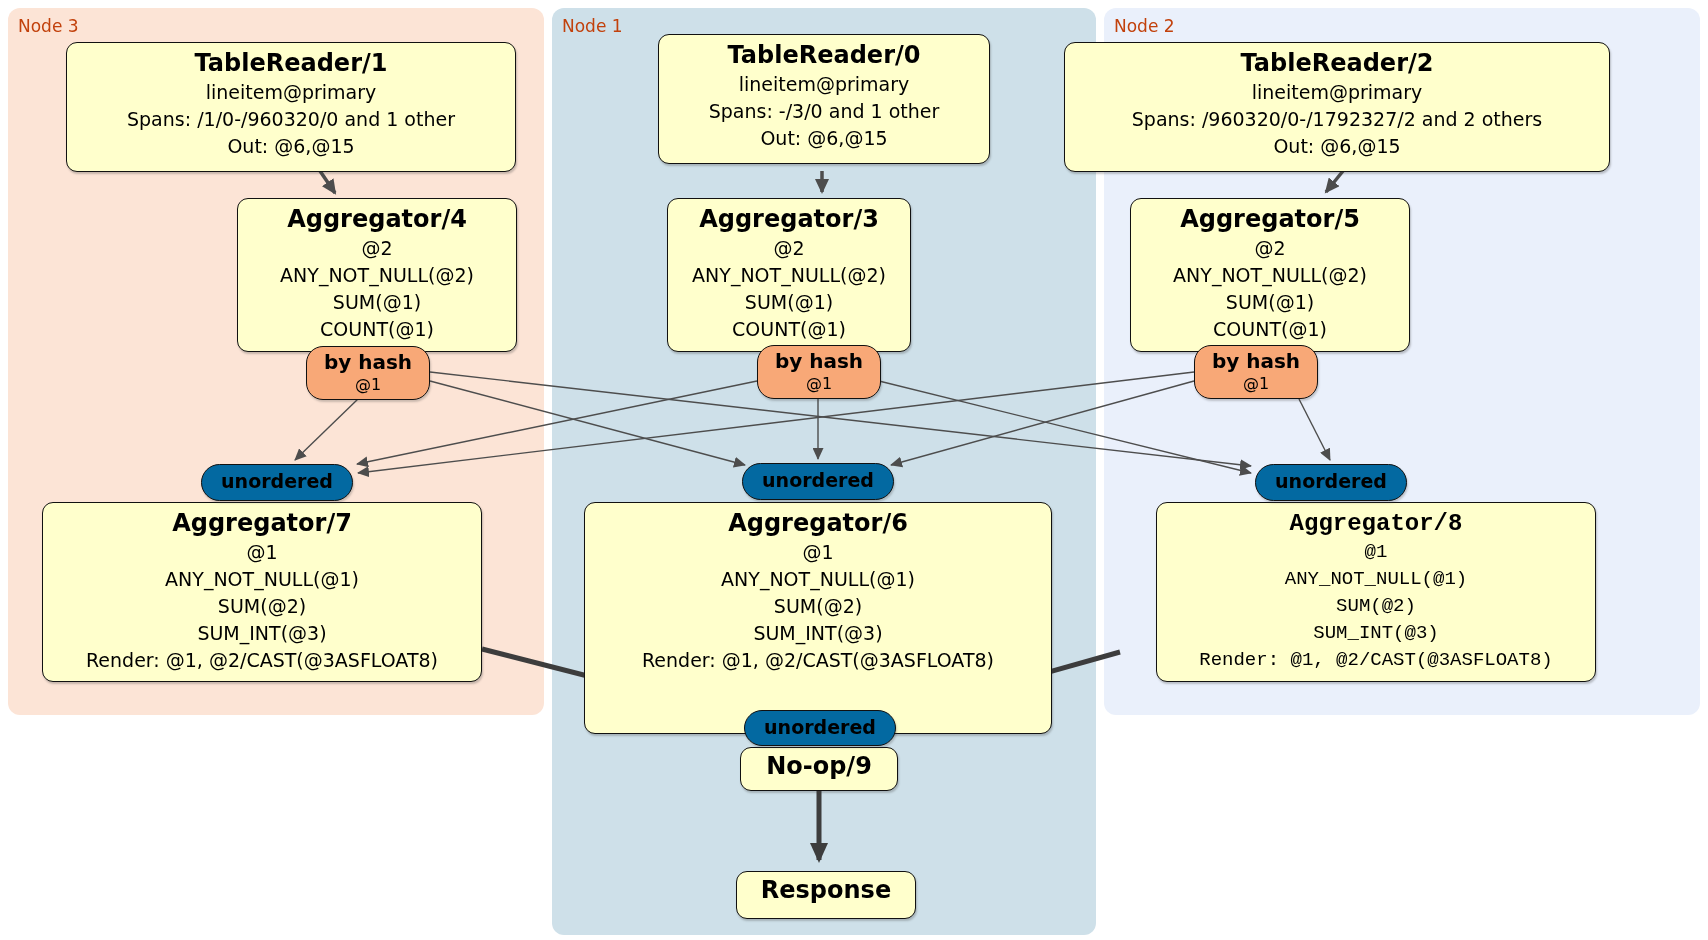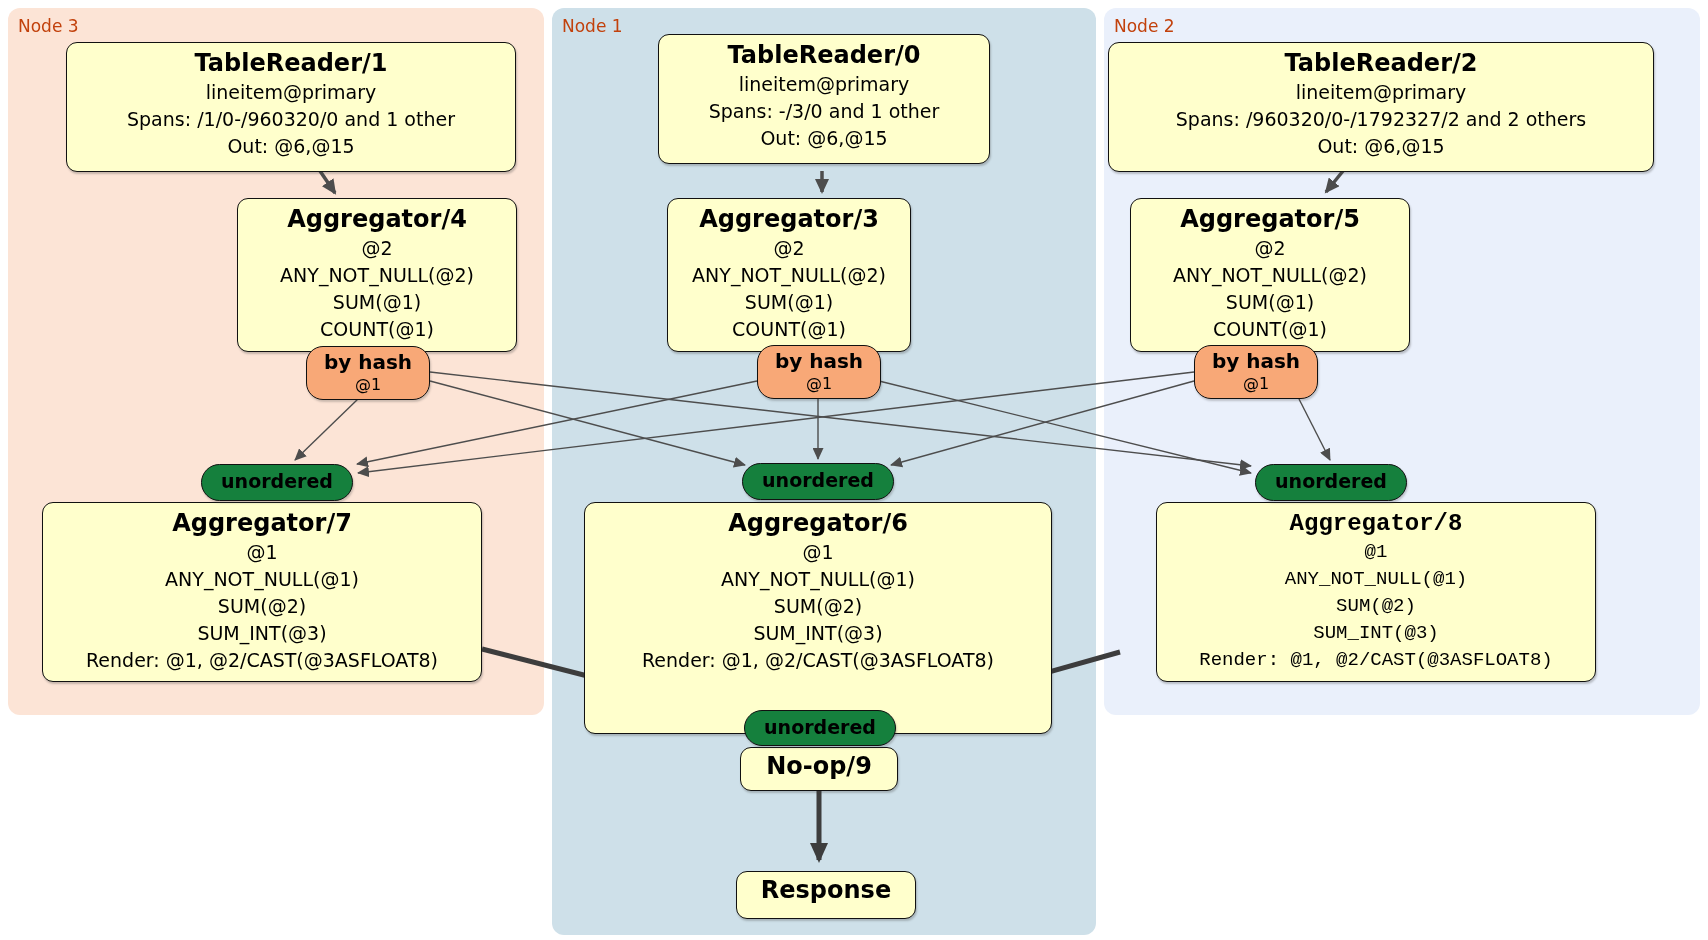--- a/index.html
+++ b/index.html
@@ -20,21 +20,21 @@
   }
   .box-title{font-weight:bold;font-size:24px;line-height:31px;padding-top:5px;}
   .box-line{font-size:19px;line-height:27px;white-space:nowrap;}
   .pill{
     position:absolute;z-index:3;border:1.6px solid #111;text-align:center;
     box-sizing:border-box;box-shadow:1px 2px 2px rgba(60,60,60,.25);
   }
   .router{background:#f8a877;border-radius:17px;}
   .router-label{font-weight:bold;font-size:20px;line-height:26px;padding-top:2px;}
   .router-detail{font-size:16px;line-height:20px;}
-  .stream{background:#15803d;border-radius:19px;}
+  .stream{background:#0369a1;border-radius:19px;}
   .stream-label{font-weight:bold;font-size:19px;line-height:33px;}
   .title-only .box-title{padding-top:3px;}
 </style>
 </head>
 <body>
 
 <div class="canvas">
 
   <div class="region" id="region-node3">
     <span class="region-label">Node 3</span>
@@ -85,21 +85,21 @@
     <div class="box-line">lineitem@primary</div>
     <div class="box-line">Spans: /1/0-/960320/0 and 1 other</div>
     <div class="box-line">Out: @6,@15</div>
   </div>
   <div class="box" style="left:658px;top:34px;width:332px;height:130px;">
     <div class="box-title">TableReader/0</div>
     <div class="box-line">lineitem@primary</div>
     <div class="box-line">Spans: -/3/0 and 1 other</div>
     <div class="box-line">Out: @6,@15</div>
   </div>
-  <div class="box" style="left:1108px;top:42px;width:546px;height:130px;">
+  <div class="box" style="left:1064px;top:42px;width:546px;height:130px;">
     <div class="box-title">TableReader/2</div>
     <div class="box-line">lineitem@primary</div>
     <div class="box-line">Spans: /960320/0-/1792327/2 and 2 others</div>
     <div class="box-line">Out: @6,@15</div>
   </div>
 
   <div class="box" style="left:237px;top:198px;width:280px;height:154px;">
     <div class="box-title">Aggregator/4</div>
     <div class="box-line">@2</div>
     <div class="box-line">ANY_NOT_NULL(@2)</div>

